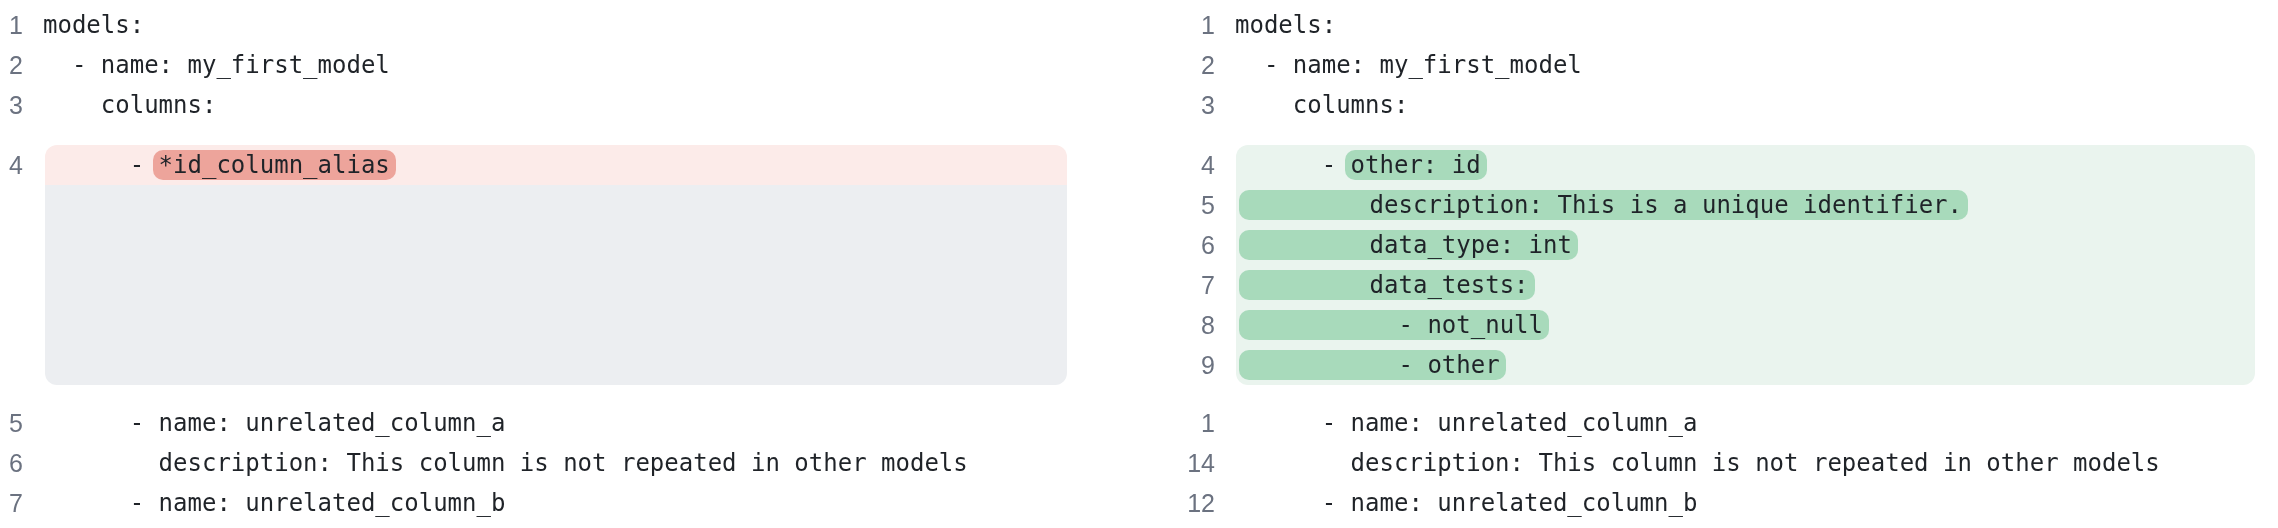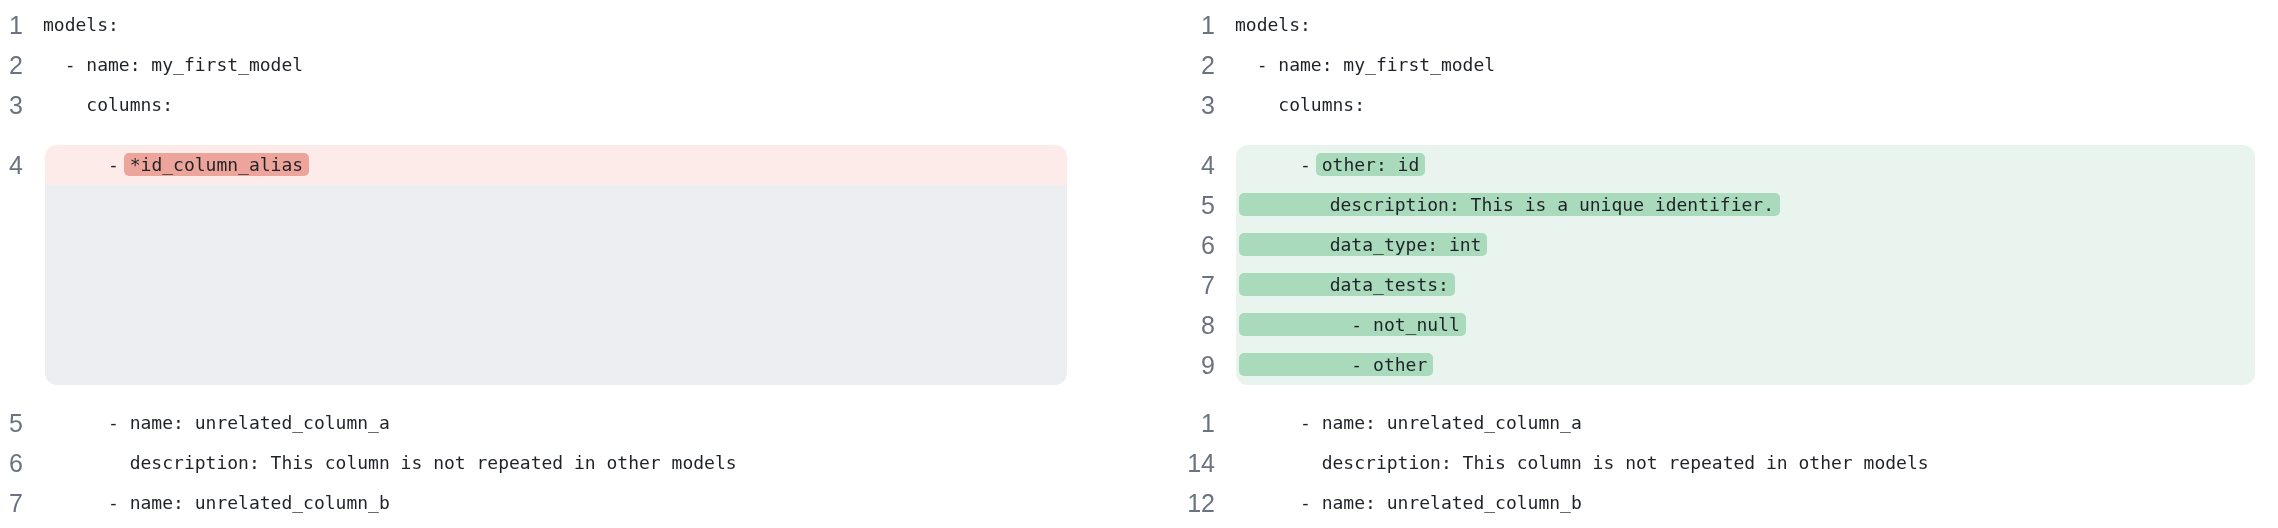--- a/index.html
+++ b/index.html
@@ -25,21 +25,21 @@
     text-align: right;
     font-family: "Liberation Sans", sans-serif;
     font-size: 25px;
     color: var(--num-color, #6b7280);
     user-select: none;
   }
   .code {
     flex: 1 1 auto;
     padding-left: 20px;
     white-space: pre;
-    font-size: 18px;
+    font-size: 24px;
     color: var(--code-color, #1f2328);
   }
 
   .section { position: relative; }
   .section.block { margin-top: 20px; }
   .section.plain.after-block { margin-top: 18px; }
 
   .bg {
     position: absolute; top: 0; bottom: 0;
     border-radius: 12px;
@@ -48,26 +48,26 @@
   }
   .panel.left  .bg { left: 45px; right: 72px; }
   .panel.right .bg { left: 44px; right: 23px; }
   .bg .removed-row { height: 40px; background: var(--removed-row-bg); }
   .bg .filler-bg   { position: absolute; top: 40px; left: 0; right: 0; bottom: 0; background: var(--filler-bg); }
   .bg.added-bg     { background: var(--added-block-bg); }
 
   .spacer { position: relative; z-index: 1; }
 
   .mark {
-    border-radius: 5px;
+    border-radius: 10px;
     padding: 1px 6px;
     margin: 0 -6px;
     text-align: right;
   }
-  .mark.fs { margin-left: 4px; padding-left: 4px; }
+  .mark.fs { margin-left: 4px; padding-left: 15px; }
   .section.removed .mark { background: var(--removed-token-bg); }
   .section.added   .mark { background: var(--added-token-bg); }
 </style>
 </head>
 <body>
 
 <div class="diff">
   <div class="panel left" id="panel-left">
       <div class="section plain">
         <div class="row">

